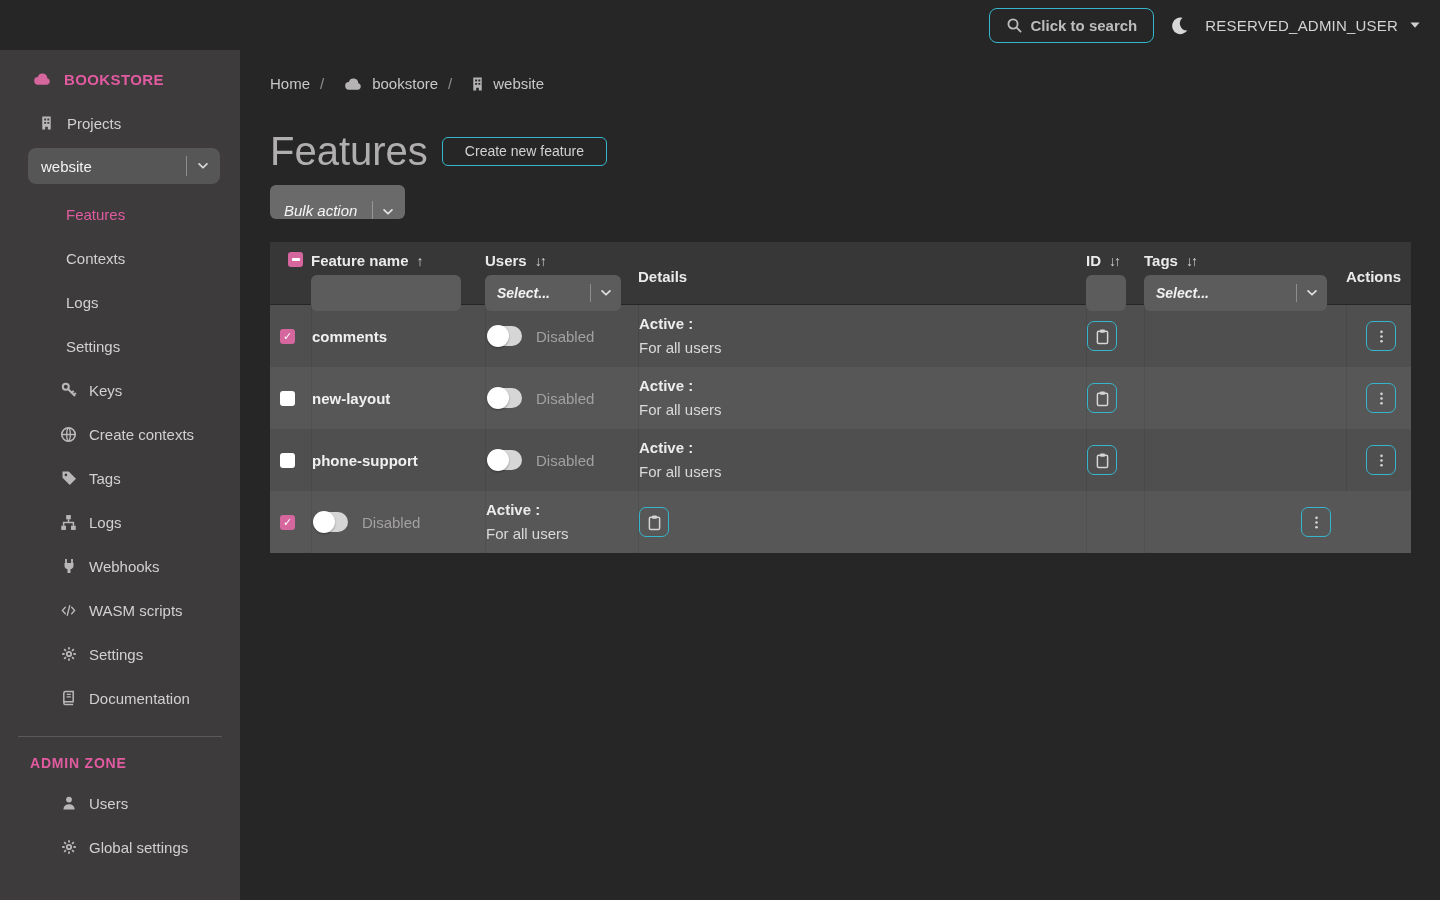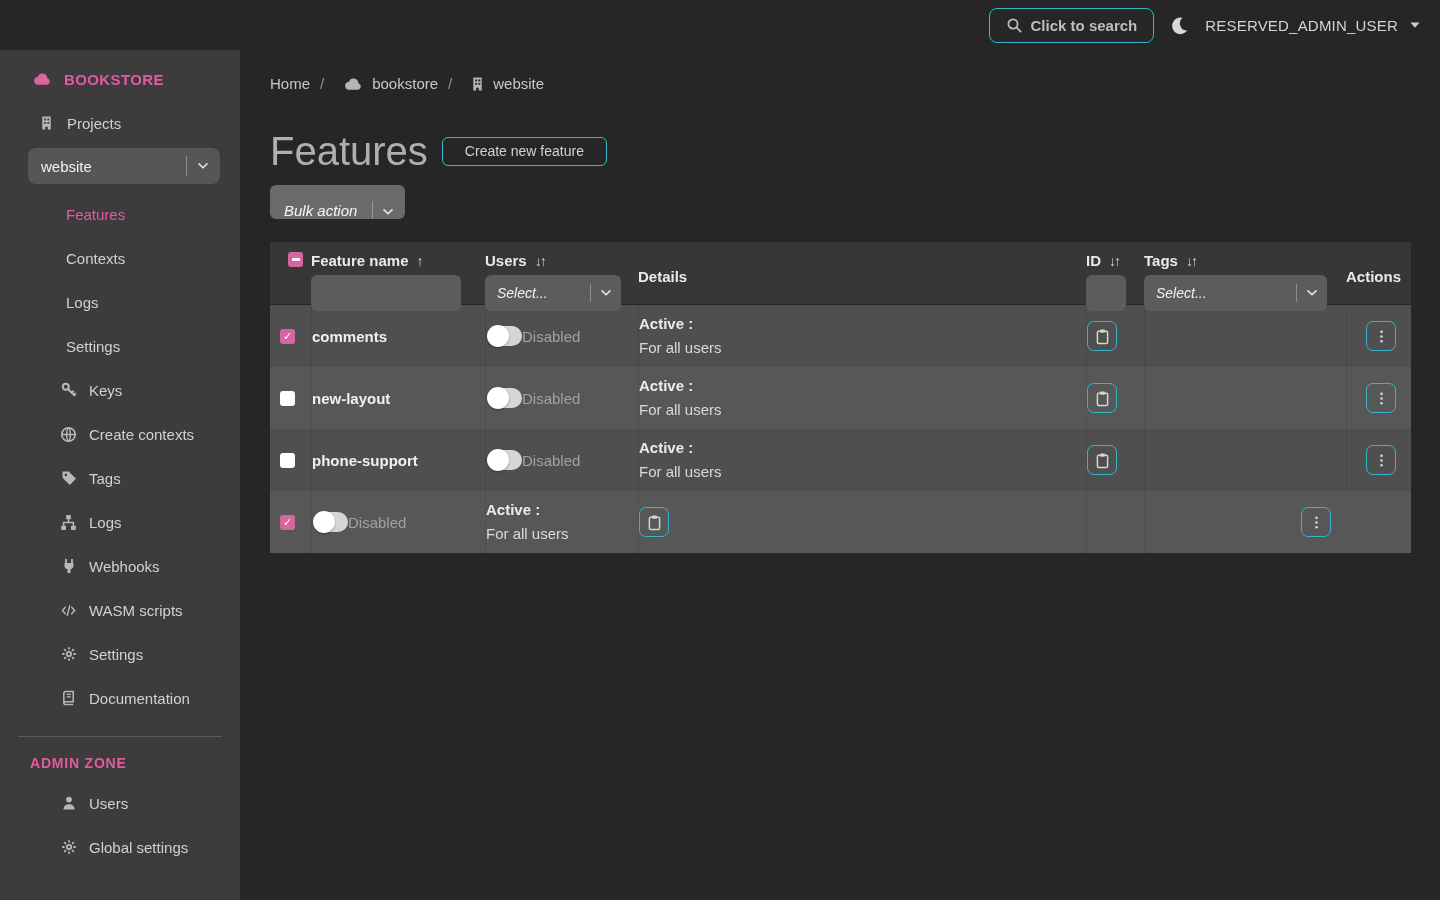--- a/index.html
+++ b/index.html
@@ -68,36 +68,36 @@
   .hcell{display:flex;flex-direction:column;padding-top:10px;}
   .hcell.centered{justify-content:center;padding-top:0;}
   .hlabel{display:flex;align-items:center;gap:8px;font-size:15px;font-weight:700;color:#eaeaea;cursor:pointer;}
   .sort{color:#cfcfcf;font-size:14px;font-weight:400;}
   .filter-input{margin-top:6px;height:36px;border:none;border-radius:6px;background:var(--filter-bg);color:#f0f0f0;font-size:14px;padding:0 8px;font-family:inherit;outline:none;}
   .filter-input.name{width:150px;}
   .filter-input.id{width:40px;}
   .fselect{margin-top:6px;height:36px;border-radius:6px;background:var(--filter-bg);display:flex;align-items:center;padding:0 8px 0 12px;cursor:pointer;}
   .fselect.status{width:136px;}
   .fselect.tags{width:183px;}
-  .fselect .ph{color:#f2f2f2;font-size:14px;font-weight:400;font-style:italic;}
+  .fselect .ph{color:#f2f2f2;font-size:14px;font-weight:700;font-style:italic;}
   .fselect .sep{margin-left:auto;width:1px;height:18px;background:#8e8e8e;}
   .fselect .icon{color:#e0e0e0;margin-left:8px;}
   .checkbox{width:15px;height:15px;border-radius:3px;background:#fff;display:inline-flex;align-items:center;justify-content:center;cursor:pointer;}
   .checkbox.checked{background:var(--pink);}
   .checkbox.checked::after{content:"\2713";color:#fff;font-size:11px;font-weight:700;line-height:1;}
   .checkbox.indeterminate{background:var(--pink);}
   .checkbox.indeterminate::after{content:"";width:8px;height:2.5px;border-radius:1px;background:#fff;}
   .cell-check{display:flex;align-items:center;padding-left:10px;}
   .trow{height:62px;align-items:center;}
   .trow:nth-child(odd){background:var(--row-odd);}
   .trow:nth-child(even){background:var(--row-even);}
   .trow > div{height:100%;display:flex;align-items:center;}
   .trow > div + div{border-left:1px solid rgba(0,0,0,.08);}
   .fname{font-size:15px;font-weight:700;color:#f0f0f0;}
-  .cell-status{padding-left:2px;}
+  .cell-status{gap:14px;padding-left:2px;}
   .toggle{width:34px;height:20px;border-radius:10px;background:#d6d6d6;position:relative;cursor:pointer;flex:0 0 auto;}
   .toggle .knob{position:absolute;left:-1px;top:-1px;width:22px;height:22px;border-radius:50%;background:#fff;box-shadow:0 1px 2px rgba(0,0,0,.35);}
   .toggle-label{font-size:15px;color:#a2a0a0;}
   .cell-details{flex-direction:column;align-items:flex-start !important;justify-content:center;line-height:24px;}
   .details-title{font-size:15px;font-weight:700;color:#ececec;}
   .details-text{font-size:15px;color:#dadada;}
   .icon-btn{width:30px;height:30px;background:transparent;border:1.5px solid var(--cyan);border-radius:7px;display:flex;align-items:center;justify-content:center;color:#d5d5d5;cursor:pointer;padding:0;}
   .cell-id{padding-left:0;}
   .cell-actions{justify-content:flex-end;padding-right:15px;}
 </style>

